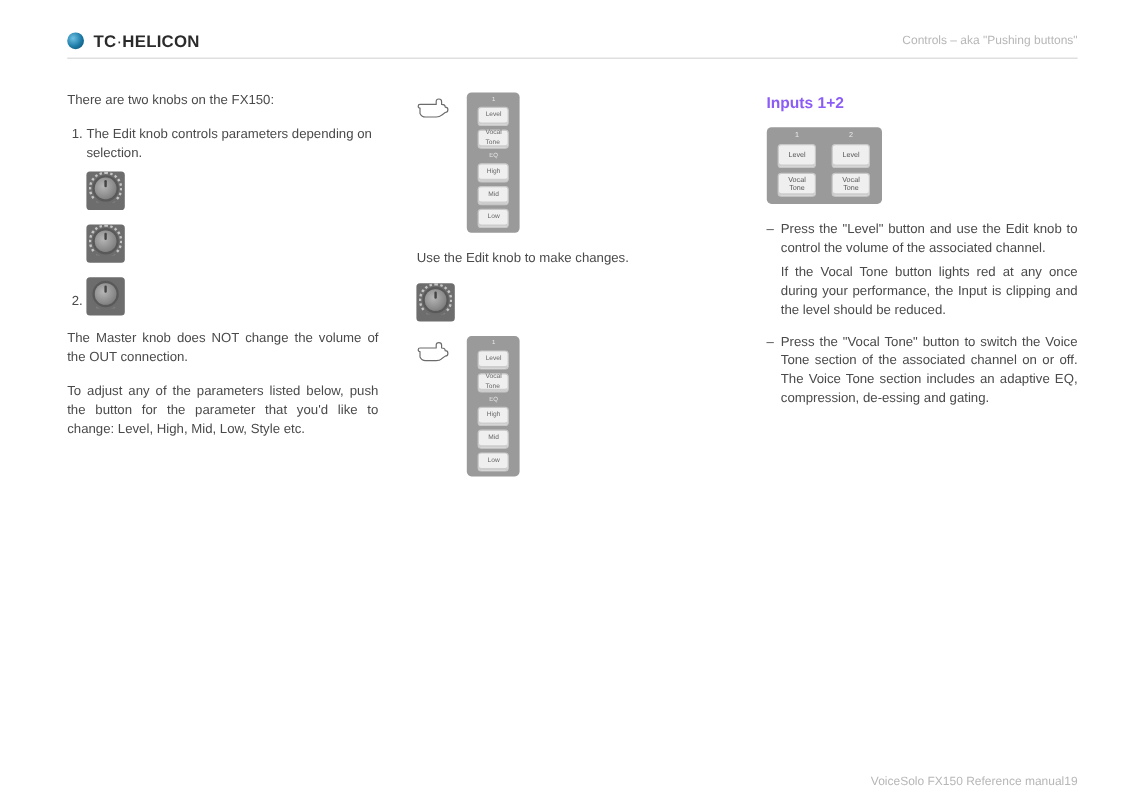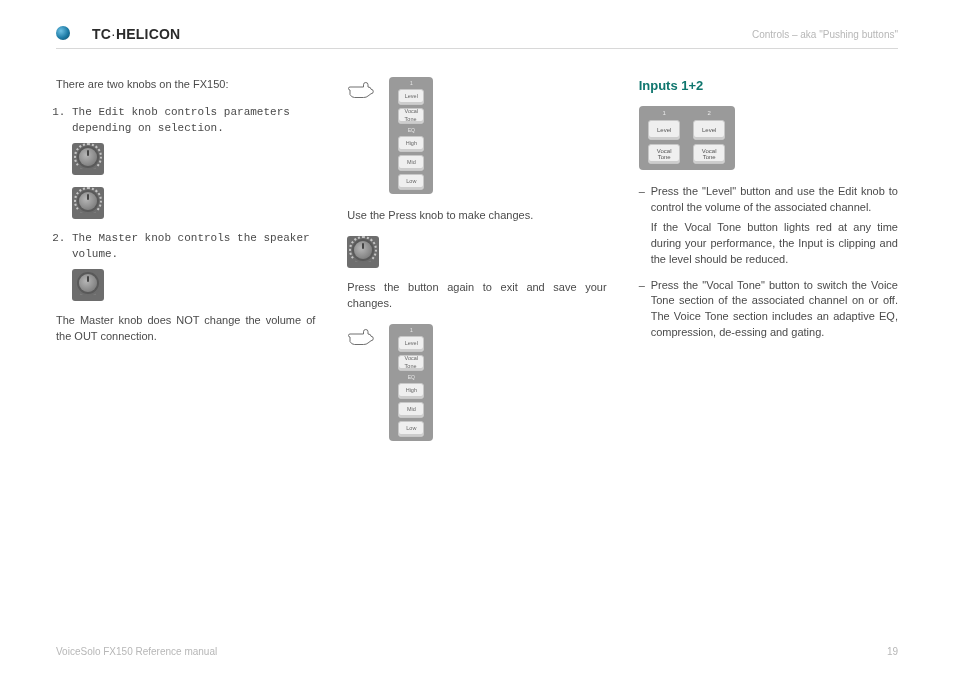--- a/index.html
+++ b/index.html
@@ -16,22 +16,22 @@
   }
   .header {
     display: flex;
     justify-content: space-between;
     align-items: center;
     border-bottom: 1px solid #d8d8d8;
     padding-bottom: 6px;
   }
   .brand {
     display: flex;
-    align-items: flex-start;
-    gap: 22px;
+    align-items: center;
+    gap: 8px;
   }
   .brand-icon {
     width: 14px;
     height: 14px;
     border-radius: 50%;
     background: radial-gradient(circle at 35% 35%, #6ec1e4 0%, #1c7aa5 55%, #0b4560 100%);
   }
   .brand-text {
     font-weight: 700;
     font-size: 14px;
@@ -47,31 +47,31 @@
     flex: 1 1 auto;
     display: flex;
     gap: 32px;
     padding-top: 28px;
     font-size: 11px;
     line-height: 1.45;
     justify-content: center;
   }
   .col { flex: 1 1 0; }
   .col p { margin: 0 0 12px 0; text-align: justify; }
-  ol.num { margin: 0 0 12px 0; padding-left: 16px; font-family: Liberation Mono, monospace; }
+  ol.num { margin: 0 0 12px 0; padding-left: 16px; }
   ol.num > li { margin-bottom: 10px; }
   h3.section {
     margin: 0 0 10px 0;
     font-size: 13px;
     font-weight: 700;
-    color: #0f766e;
+    color: #8b5cf6;
   }
   .footer {
     display: flex;
-    justify-content: space-between;
+    justify-content: flex-end;
     font-size: 10px;
     color: #b7b7b7;
     padding-top: 8px;
   }
 
   
   .knob-chip {
     width: 32px; height: 32px;
     background: #6d6d6d;
     border-radius: 3px;
@@ -170,53 +170,52 @@
       <li>
         <span>The Edit knob controls parameters depending on selection.</span>
         <div class="knob-chip small-label" style="margin-left:0">
           <div class="knob-dial leds"></div>
         </div>
         <div class="knob-chip small-label" style="margin-left:0">
           <div class="knob-dial leds"></div>
         </div>
       </li>
       <li>
-        <span>The Master knob controls the speaker volume.</span>
         <div class="knob-chip small-label" style="margin-left:0">
           <div class="knob-dial"></div>
         </div>
       </li>
     </ol>
     <p>The Master knob does NOT change the volume of the OUT connection.</p>
+    <p>To adjust any of the parameters listed below, push the button for the parameter that you'd like to change: Level, High, Mid, Low, Style etc.</p>
   </div>
 
   <div class="col">
     <div class="stack-row">
       <svg class="hand" viewBox="0 0 40 28">
         <path d="M4 14 Q2 14 2 12 Q2 10 4 10 L22 10 L22 7 Q22 4 25 4 Q28 4 28 7 L28 10 Q32 10 32 13 Q35 13 35 16 Q35 19 32 19 L28 22 Q26 24 22 24 L10 24 Q6 24 4 20 Z" fill="none" stroke="#6b6b6b" stroke-width="1.3" stroke-linejoin="round"></path>
       </svg>
       <div class="stack">
         <div class="tiny-num">1</div>
         <div class="btn">Level</div>
         <div class="btn" style="white-space:pre-line">Vocal
 Tone</div>
         <div class="eq-lbl">EQ</div>
         <div class="btn">High</div>
         <div class="btn">Mid</div>
         <div class="btn">Low</div>
       </div>
     </div>
 
-    <p>Use the Press knob to make changes.</p>
+    <p>Use the Edit knob to make changes.</p>
 
     <div class="knob-chip small-label" style="margin-left:0">
       <div class="knob-dial leds"></div>
     </div>
 
-    <p>Press the button again to exit and save your changes.</p>
 
     <div class="stack-row">
       <svg class="hand" viewBox="0 0 40 28">
         <path d="M4 14 Q2 14 2 12 Q2 10 4 10 L22 10 L22 7 Q22 4 25 4 Q28 4 28 7 L28 10 Q32 10 32 13 Q35 13 35 16 Q35 19 32 19 L28 22 Q26 24 22 24 L10 24 Q6 24 4 20 Z" fill="none" stroke="#6b6b6b" stroke-width="1.3" stroke-linejoin="round"></path>
       </svg>
       <div class="stack">
         <div class="tiny-num">1</div>
         <div class="btn">Level</div>
         <div class="btn" style="white-space:pre-line">Vocal
 Tone</div>
@@ -238,21 +237,21 @@
       <div class="btn">Level</div>
       <div class="btn" style="white-space:pre-line">Vocal
 Tone</div>
       <div class="btn" style="white-space:pre-line">Vocal
 Tone</div>
     </div>
 
     <ul class="dash">
       <li>
         <span>Press the "Level" button and use the Edit knob to control the volume of the associated channel.</span>
-        <p>If the Vocal Tone button lights red at any time during your performance, the Input is clipping and the level should be reduced.</p>
+        <p>If the Vocal Tone button lights red at any once during your performance, the Input is clipping and the level should be reduced.</p>
       </li>
       <li>
         <span>Press the "Vocal Tone" button to switch the Voice Tone section of the associated channel on or off. The Voice Tone section includes an adaptive EQ, compression, de-essing and gating.</span>
       </li>
     </ul>
   </div>
 
 </div>
 
 <div class="footer">

